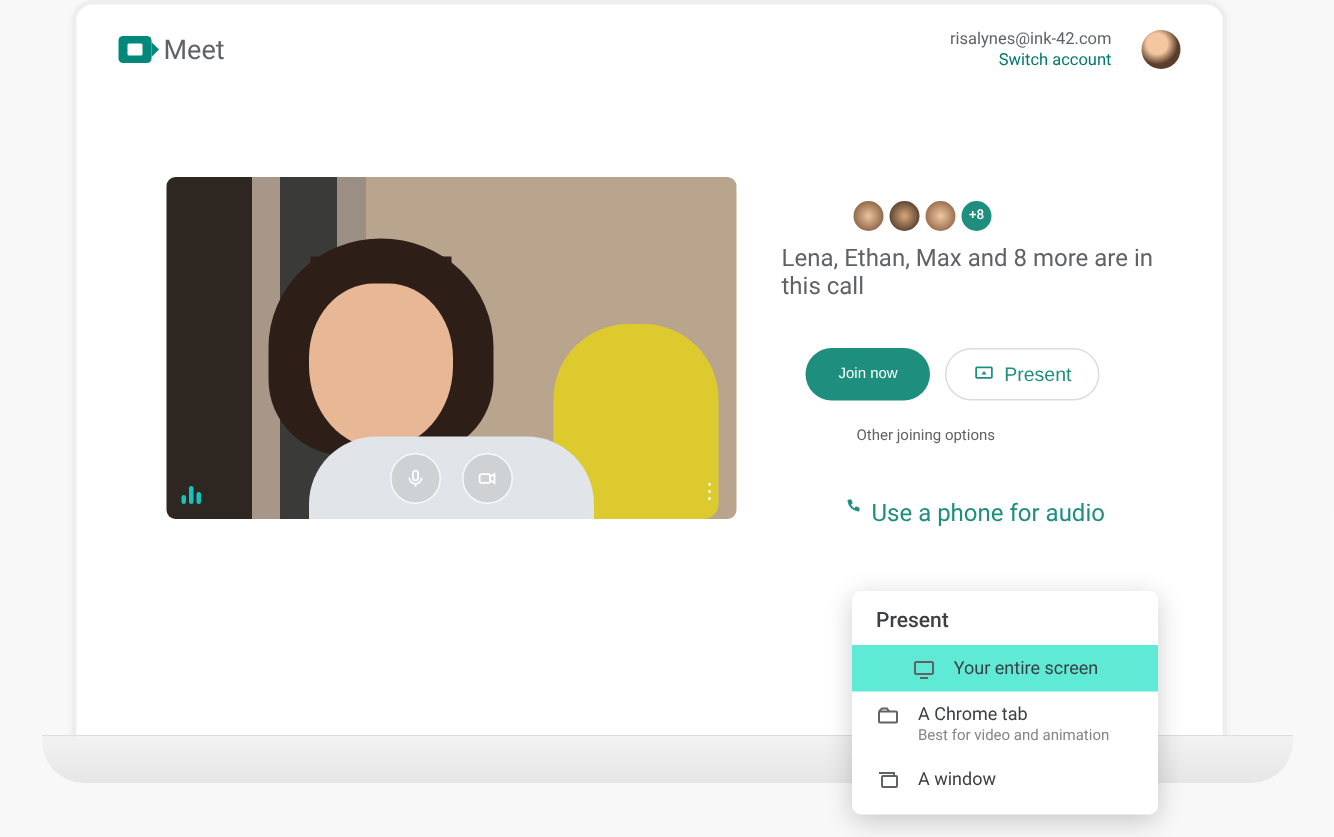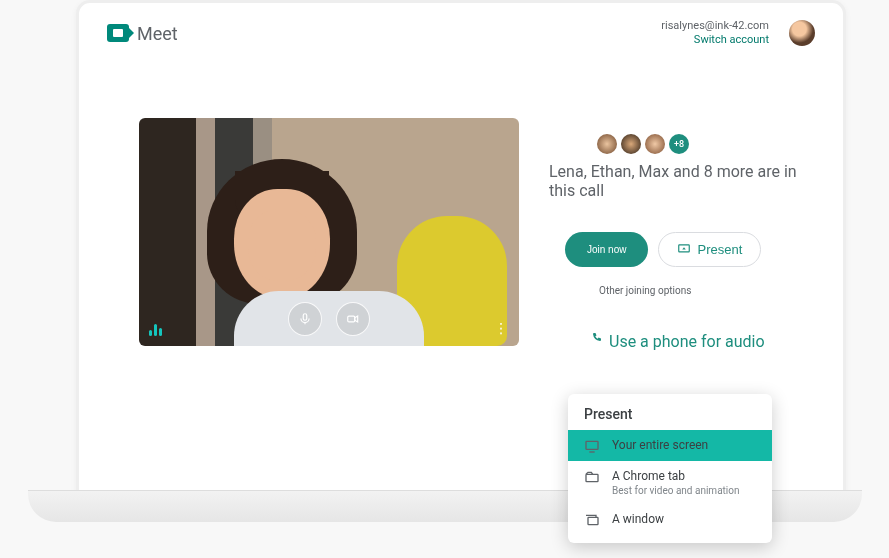--- a/index.html
+++ b/index.html
@@ -6,21 +6,21 @@
 body {
   font-family: 'Google Sans', Roboto, Arial, sans-serif;
   background: #f8f8f8;
   width: 889px;
   height: 558px;
   position: relative;
   overflow: hidden;
 }
 .laptop {
   position: absolute;
-  left: 76px; top: 0;
+  left: 48px; top: 0;
   width: 770px; height: 495px;
   background: #fff;
   border-radius: 14px 14px 0 0;
   border: 3px solid #eee;
   box-shadow: 0 2px 6px rgba(0,0,0,0.05);
 }
 .laptop-base {
   position: absolute;
   left: 28px; top: 490px;
   width: 834px; height: 32px;
@@ -157,21 +157,21 @@
   left:568px; top:394px;
   width:204px;
   background:#fff;
   border-radius:6px;
   box-shadow:0 4px 18px rgba(0,0,0,0.2);
   padding:12px 0 8px;
   z-index:20;
 }
 .menu-title{font-size:14px; font-weight:500; color:#3c4043; padding:0 16px 8px;}
 .menu-item{display:flex; gap:12px; align-items:flex-start; padding:8px 16px; cursor:pointer; font-size:12px; color:#3c4043;}
-.menu-item.hover{background:#14b8a6;}
+.menu-item.hover{background:#5eead4;justify-content:center;}
 .menu-item .mi-icon{width:16px; color:#5f6368; flex-shrink:0; margin-top:1px;}
 .mi-sub{font-size:10px; color:#80868b; margin-top:2px;}
 svg{display:block}
 </style>
 </head>
 <body>
 
 <div class="laptop">
 
   <div class="header">

